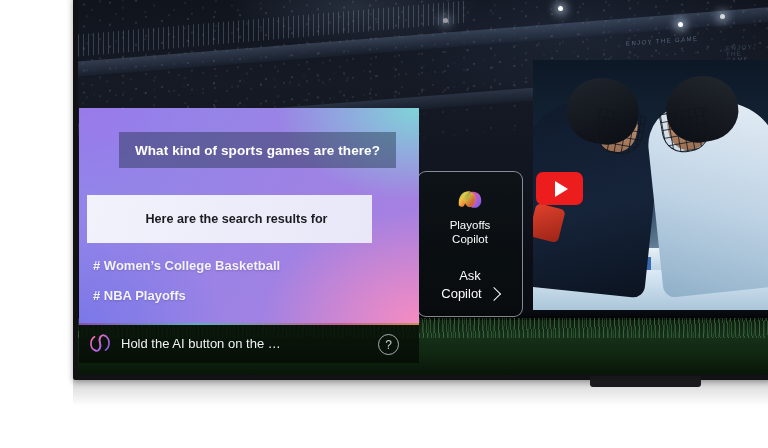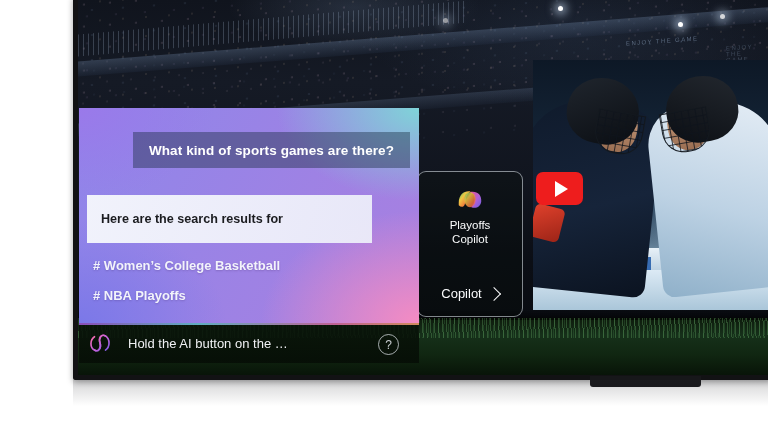--- a/index.html
+++ b/index.html
@@ -92,41 +92,41 @@
   .ai-panel{position:absolute;left:1px;top:108px;width:340px;height:215px;
     background:linear-gradient(135deg,#9d7bea 0%,#6fc3e8 26%,#66c9d6 34%,#9f7fe6 62%,#d97fd8 80%,#f391bd 100%);
     background-image:
       radial-gradient(ellipse 220px 150px at 0% 0%, #9a79ea 0%, rgba(154,121,234,0) 62%),
       radial-gradient(ellipse 230px 150px at 100% 0%, #7fd4d8 0%, rgba(127,212,216,0) 62%),
       radial-gradient(ellipse 230px 160px at 0% 100%, #7b78e8 0%, rgba(123,120,232,0) 64%),
       radial-gradient(ellipse 240px 170px at 100% 100%, #f58cc2 0%, rgba(245,140,194,0) 66%),
       linear-gradient(120deg,#8e86ea,#a97fe0);}
 
   .query-bubble{position:absolute;left:40px;top:24px;width:277px;height:36px;
-    background:rgba(24,42,62,.42);display:flex;align-items:center;justify-content:center;margin-left:14px;}
+    background:rgba(24,42,62,.42);display:flex;align-items:center;justify-content:center;}
   .query-text{color:#ffffff;font-size:13.5px;font-weight:700;letter-spacing:.1px;white-space:nowrap;}
 
   .answer-card{position:absolute;left:8px;top:87px;width:285px;height:48px;
     background:linear-gradient(105deg,rgba(244,246,252,.97),rgba(238,240,250,.92));
     display:flex;flex-direction:column;justify-content:center;padding-left:14px;box-sizing:border-box;}
-  .answer-line{color:#1b1c20;font-size:12.6px;font-weight:700;line-height:19px;white-space:nowrap;}
+  .answer-line{color:#1b1c20;font-size:12.6px;font-weight:700;line-height:19px;white-space:nowrap;text-align:center;}
 
   .tag{position:absolute;left:14px;color:#f2f3fb;font-size:13px;font-weight:700;white-space:nowrap;
     text-shadow:0 1px 2px rgba(60,30,90,.25);}
   .tag1{top:150px;}
   .tag2{top:180px;}
 
   
   .ai-bar{position:absolute;left:1px;top:323px;width:340px;height:40px;
     background:linear-gradient(180deg,rgba(8,18,8,.88),rgba(6,14,6,.92));
     display:flex;align-items:center;}
   .bar-top{position:absolute;left:0;top:0;width:100%;height:1.5px;
     background:linear-gradient(90deg,#a258d8,#6fc8e0 35%,#e06fae 75%,#f2a06a);opacity:.85;}
   .loop-icon{width:24px;height:22px;margin-left:9px;flex:0 0 auto;}
-  .bar-text{color:#f0f1f4;font-size:13px;font-weight:400;margin-left:16px;white-space:nowrap;}
+  .bar-text{color:#f0f1f4;font-size:13px;font-weight:400;margin-left:9px;white-space:nowrap;}
   .help-icon{position:absolute;right:20px;top:11px;width:19px;height:19px;border-radius:50%;
     border:1.3px solid rgba(225,230,235,.72);display:flex;align-items:center;justify-content:center;
     color:rgba(230,235,240,.85);font-size:12px;font-weight:400;line-height:1;}
 
   
   .copilot-card{position:absolute;left:339px;top:171px;width:106px;height:146px;
     border:1px solid rgba(215,222,230,.60);border-radius:9px;
     background:rgba(8,16,8,.28);display:flex;flex-direction:column;align-items:center;box-sizing:border-box;}
   .copilot-logo{margin-top:14px;width:30px;height:26px;}
   .copilot-name{margin-top:6px;color:#fbfcfd;font-size:11.5px;font-weight:400;line-height:14px;text-align:center;}
@@ -215,20 +215,21 @@
         </defs>
         <path d="M6 26 C6 12, 16 6, 25 8 C18 12, 17 20, 16 27 C15 33, 10 34, 6 30 Z" fill="url(#cpA)"></path>
         <path d="M23 9 C34 6, 43 12, 42 24 C41 33, 33 36, 26 33 C32 28, 33 18, 29 12 Z" fill="url(#cpB)"></path>
         <ellipse cx="24" cy="21" rx="9" ry="12" fill="url(#cpA)" opacity=".85"></ellipse>
       </svg>
       <div class="copilot-name">
         <span>Playoffs</span><br>
         <span>Copilot</span>
       </div>
       <div class="ask-wrap">
+        <div class="ask-line">Ask</div>
         <div class="ask-row">
           <span class="ask-line">Copilot</span>
           <span class="chev"></span>
         </div>
       </div>
     </div>
 
     <div class="ai-panel">
 
       <div class="query-bubble">

